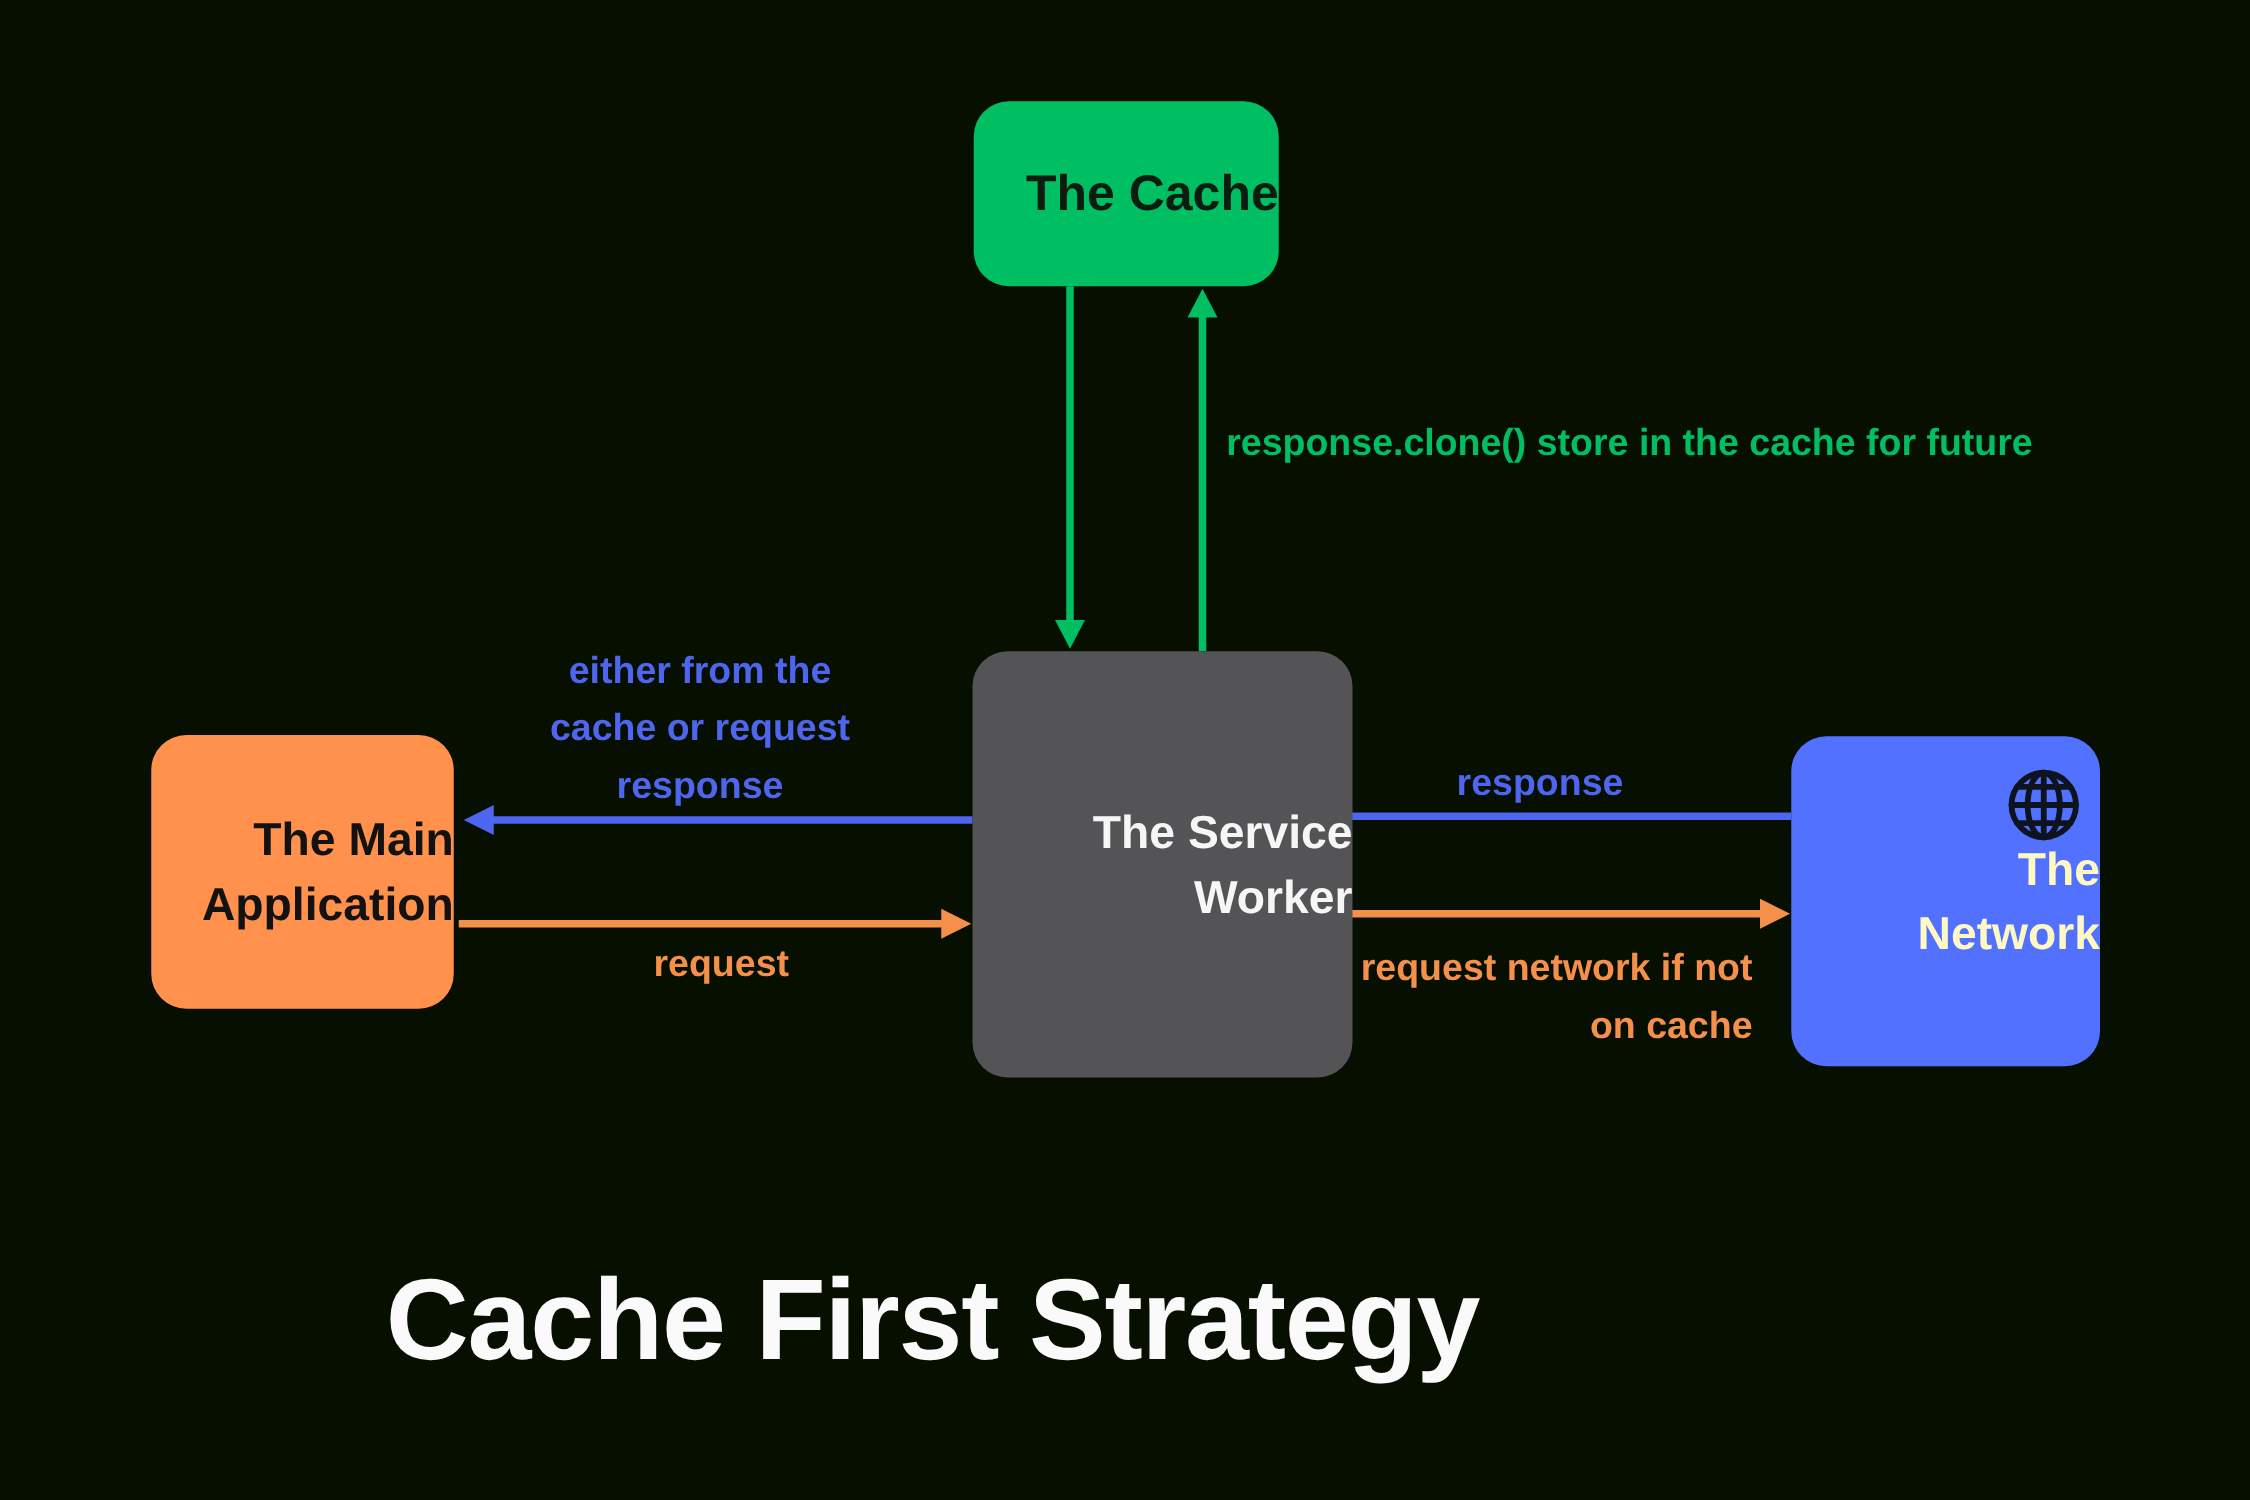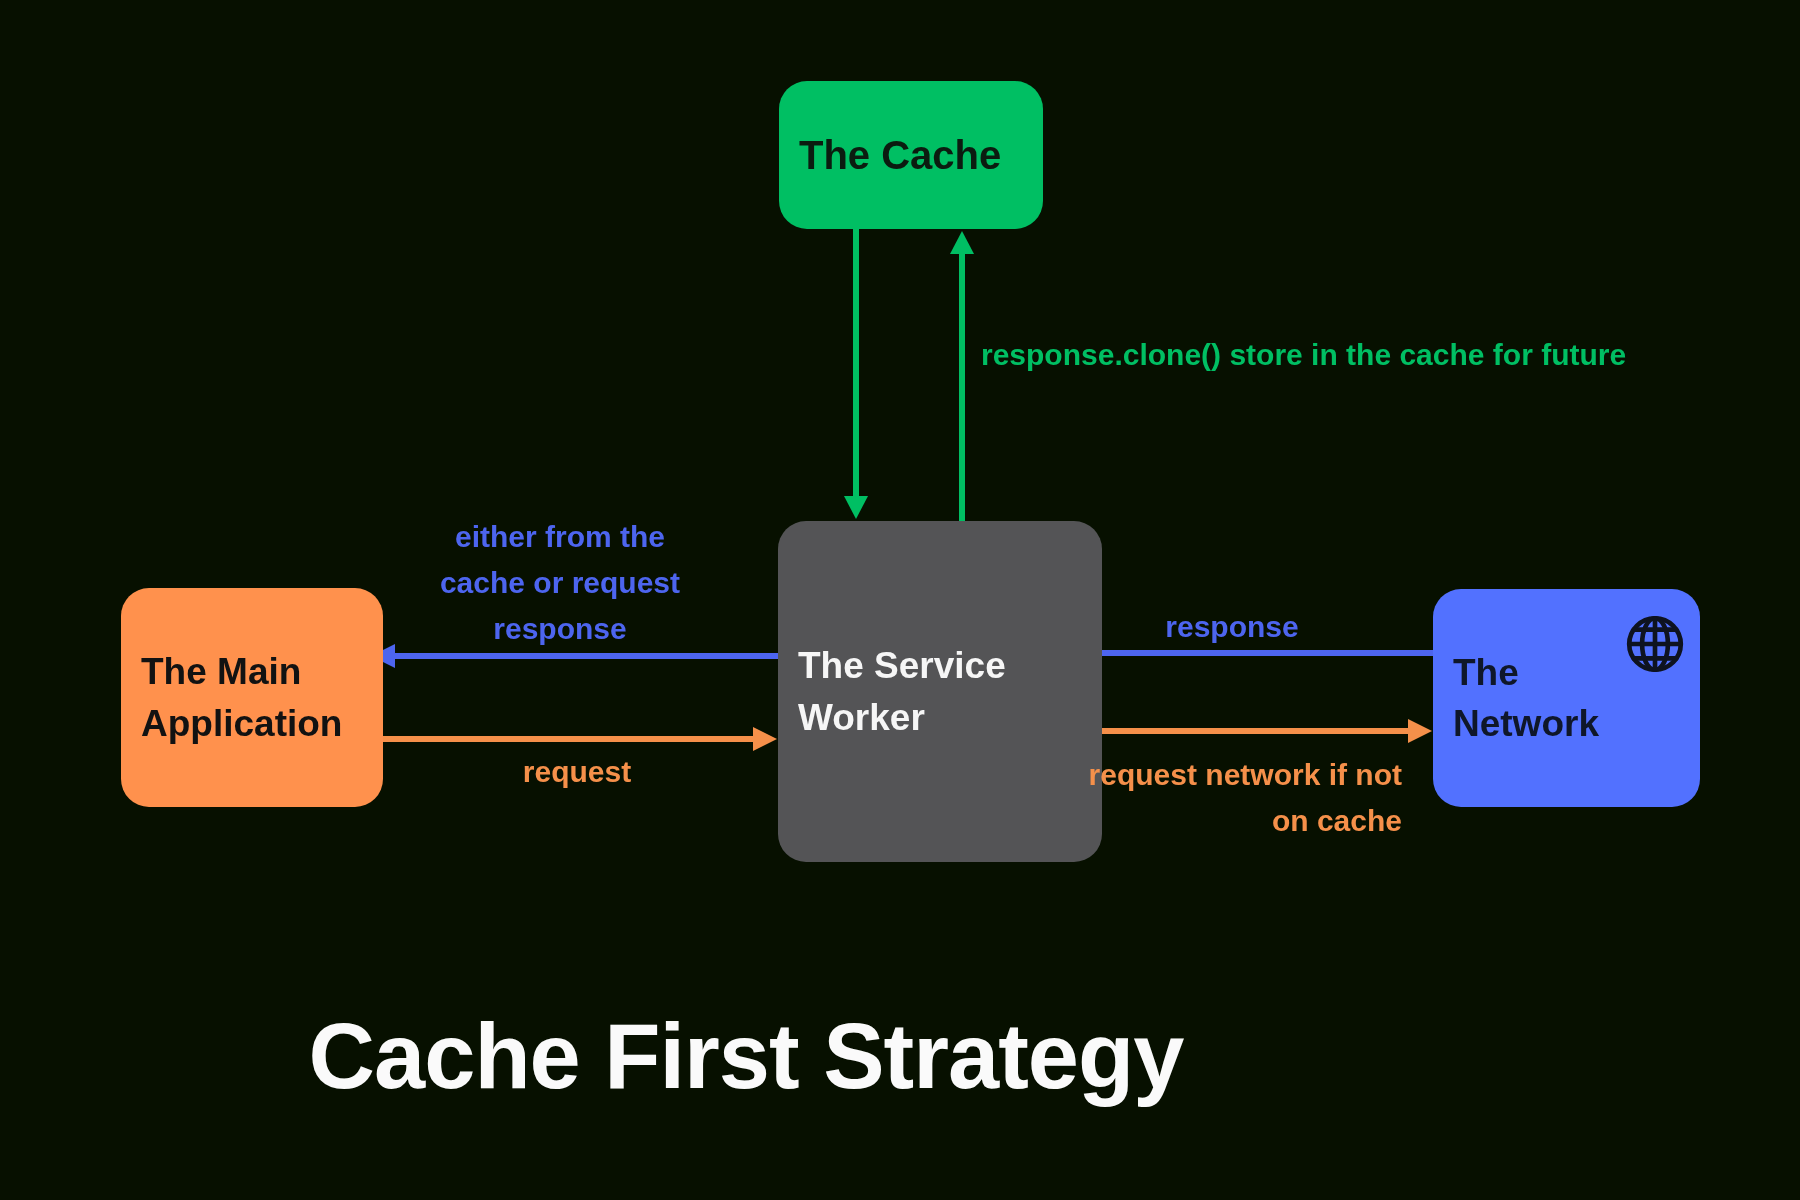--- a/index.html
+++ b/index.html
@@ -9,25 +9,24 @@
     height: 1200px;
     background: var(--background, #071000);
     overflow: hidden;
     font-family: "Liberation Sans", "DejaVu Sans", sans-serif;
   }
   .node {
     position: absolute;
     border-radius: 28px;
     display: flex;
     flex-direction: column;
-    align-items: flex-start;
+    align-items: flex-end;
     justify-content: center;
     font-weight: bold;
     text-align: center;
-    padding-left: 20px;
   }
   .node .line { display: block; }
   #cache-node {
     left: 779px; top: 81px; width: 244px; height: 148px;
     background: var(--green, #00bf63);
     color: var(--node-text-dark, #0b1c10);
     font-size: 40px;
   }
   #sw-node {
     left: 778px; top: 521px; width: 304px; height: 341px;
@@ -35,23 +34,23 @@
     color: var(--node-text-light, #f6f6f6);
     font-size: 37px; line-height: 1.38;
   }
   #app-node {
     left: 121px; top: 588px; width: 242px; height: 219px;
     background: var(--orange, #ff914d);
     color: #121212;
     font-size: 37px; line-height: 1.38;
   }
   #net-node {
-    left: 1433px; top: 589px; width: 247px; height: 218px;
+    left: 1433px; top: 589px; width: 247px; height: 264px;
     background: var(--blue, #5271ff);
-    color: #0f172a;
+    color: #fef9c3;
     font-size: 37px; line-height: 1.38;
   }
   #net-globe {
     position: absolute;
     right: 12px; top: 22px;
     width: 66px; height: 66px;
   }
   #arrow-layer { position: absolute; left: 0; top: 0; width: 1800px; height: 1200px; }
   .arrow-green line    { stroke: var(--green, #00bf63); stroke-width: 6; }
   .arrow-green polygon { fill:   var(--green, #00bf63); }

